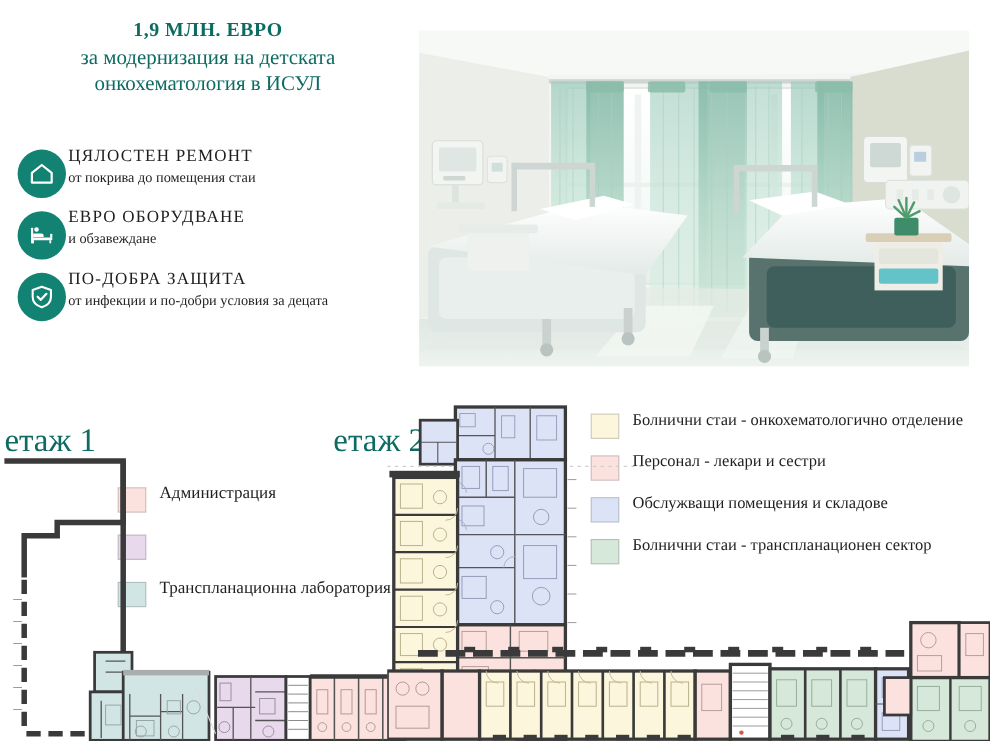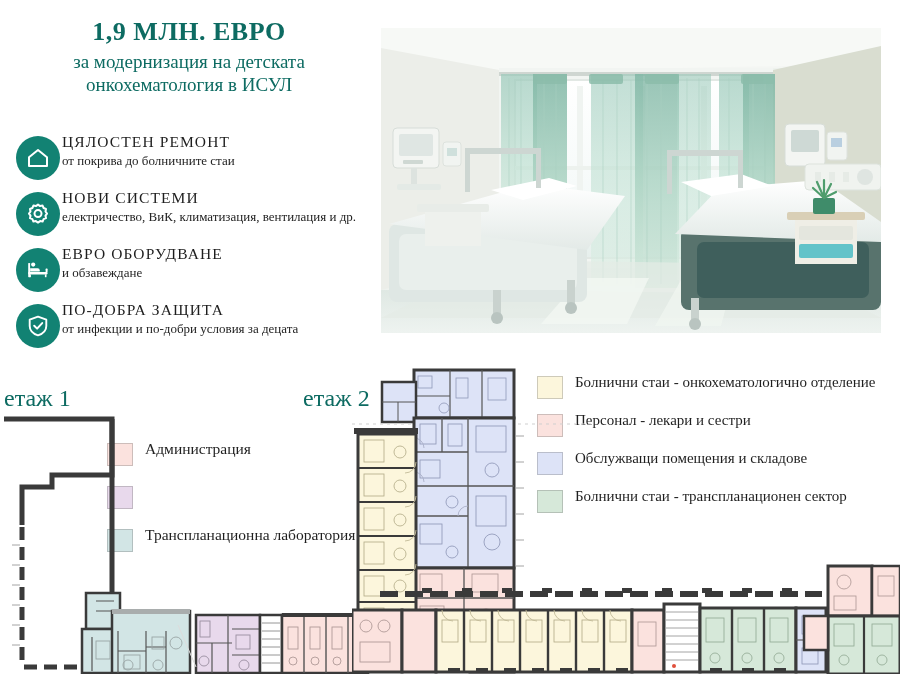--- a/index.html
+++ b/index.html
@@ -15,21 +15,21 @@
   }
 
   
   #header-block {
     position: absolute;
     left: 0; top: 18px;
     width: 378px;
     text-align: center;
   }
   #title-main {
-    font-size: 26px;
+    font-size: 18px;
     font-weight: bold;
     color: #0d6b62;
     letter-spacing: 0.5px;
     line-height: 1.1;
     white-space: nowrap;
   }
   #title-sub {
     font-size: 19px;
     color: #0d6b62;
     line-height: 1.25;
@@ -86,21 +86,21 @@
     left: 381px; top: 28px;
     width: 500px; height: 305px;
     overflow: hidden;
     background: #e9eee8;
   }
   #photo svg { display: block; width: 100%; height: 100%; }
 
   
   .floor-label {
     position: absolute;
-    font-size: 24px;
+    font-size: 30px;
     color: #0d6b62;
     line-height: 1;
     white-space: nowrap;
   }
   #floor-label-1 { left: 4px; top: 386px; }
   #floor-label-2 { left: 303px; top: 386px; }
 
   
   .legend-row {
     display: flex;
@@ -155,41 +155,24 @@
 <div id="features">
 
   <div class="feature-row">
     <div class="feature-icon">
       <svg width="26" height="26" viewBox="0 0 26 26" aria-hidden="true">
         <path d="M4 12.2 L13 5 L22 12.2 L22 21 L4 21 Z" fill="none" stroke="#ffffff" stroke-width="2" stroke-linejoin="round" stroke-linecap="round"></path>
       </svg>
     </div>
     <div class="feature-text">
       <div class="feature-title">ЦЯЛОСТЕН РЕМОНТ</div>
-      <div class="feature-desc">от покрива до болничните стаи</div>
+      <div class="feature-desc">от покрива до помещения стаи</div>
     </div>
   </div>
 
-  <div class="feature-row">
-    <div class="feature-icon">
-      <svg width="26" height="26" viewBox="0 0 26 26" aria-hidden="true">
-        <g fill="none" stroke="#ffffff" stroke-width="2" stroke-linejoin="round">
-          <path d="M13 3.6 L15.1 5.1 L17.6 4.6 L18.6 7 L21 8 L20.5 10.5 L22 12.6 L20.5 14.7
-                   L21 17.2 L18.6 18.2 L17.6 20.6 L15.1 20.1 L13 21.6 L10.9 20.1 L8.4 20.6
-                   L7.4 18.2 L5 17.2 L5.5 14.7 L4 12.6 L5.5 10.5 L5 8 L7.4 7 L8.4 4.6
-                   L10.9 5.1 Z"></path>
-          <circle cx="13" cy="12.6" r="3.5"></circle>
-        </g>
-      </svg>
-    </div>
-    <div class="feature-text">
-      <div class="feature-title">НОВИ СИСТЕМИ</div>
-      <div class="feature-desc">електричество, ВиК, климатизация, вентилация и др.</div>
-    </div>
-  </div>
 
   <div class="feature-row">
     <div class="feature-icon">
       <svg width="26" height="26" viewBox="0 0 26 26" aria-hidden="true">
         <g fill="#ffffff">
           <circle cx="8.2" cy="7.6" r="2.1"></circle>
           <rect x="3.2" y="6" width="1.9" height="14.2" rx="0.6"></rect>
           <path d="M5.1 11.3 h7.6 a2 2 0 0 1 2 2 v1.1 h-9.6 z"></path>
           <rect x="3.2" y="15" width="19.4" height="2.4" rx="0.8"></rect>
           <rect x="20.6" y="11.6" width="2" height="3.6" rx="0.6"></rect>

